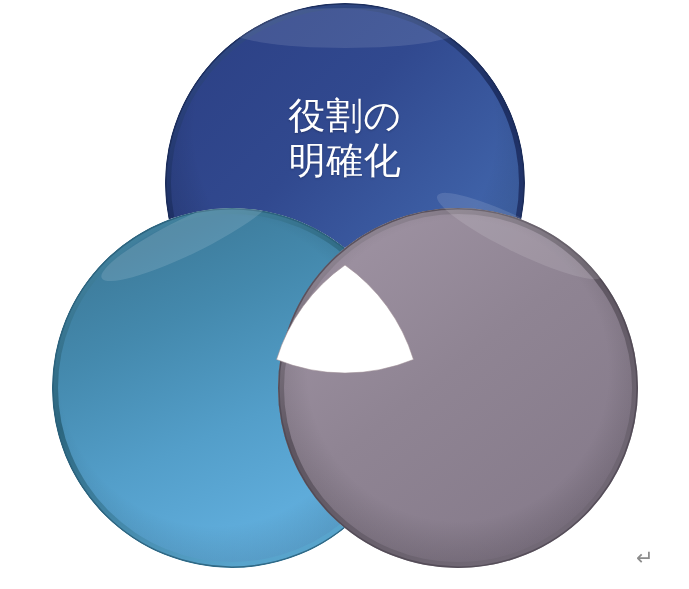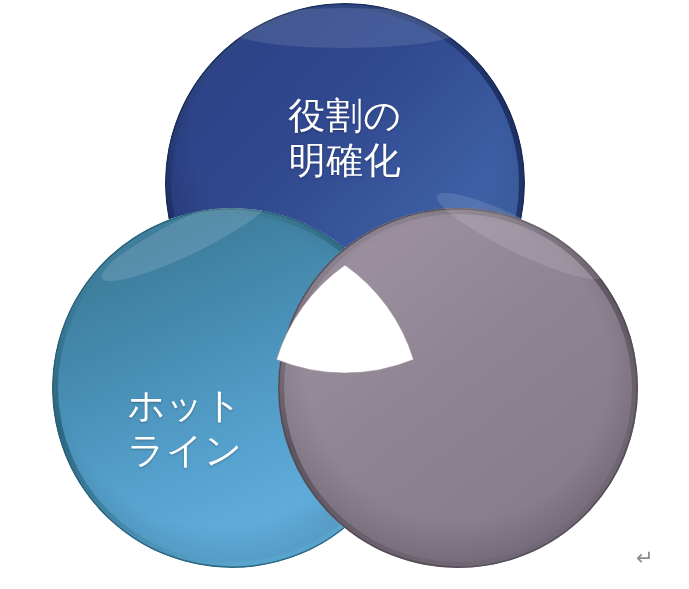--- a/index.html
+++ b/index.html
@@ -187,19 +187,17 @@
       <path d="M 345 265 A 180 180 0 0 0 276.5 359.5" fill="none" stroke="#9e8d94" stroke-opacity="0.65" stroke-width="0.9"></path>
       <path d="M 345 265 A 180 180 0 0 1 413.5 359.5" fill="none" stroke="#9e8d94" stroke-opacity="0.65" stroke-width="0.9"></path>
       <path d="M 276.5 359.5 A 180 180 0 0 0 413.5 359.5" fill="none" stroke="#9e8d94" stroke-opacity="0.6" stroke-width="0.9"></path>
     </g>
 
   </svg>
 
   <div class="venn-label" id="label-top">役割の
 明確化</div>
 
-  <div class="venn-label" id="label-left">ホット
-ライン</div>
 
 
   <div id="pilcrow-mark">↵</div>
 
 </div>
 
 </body></html>

